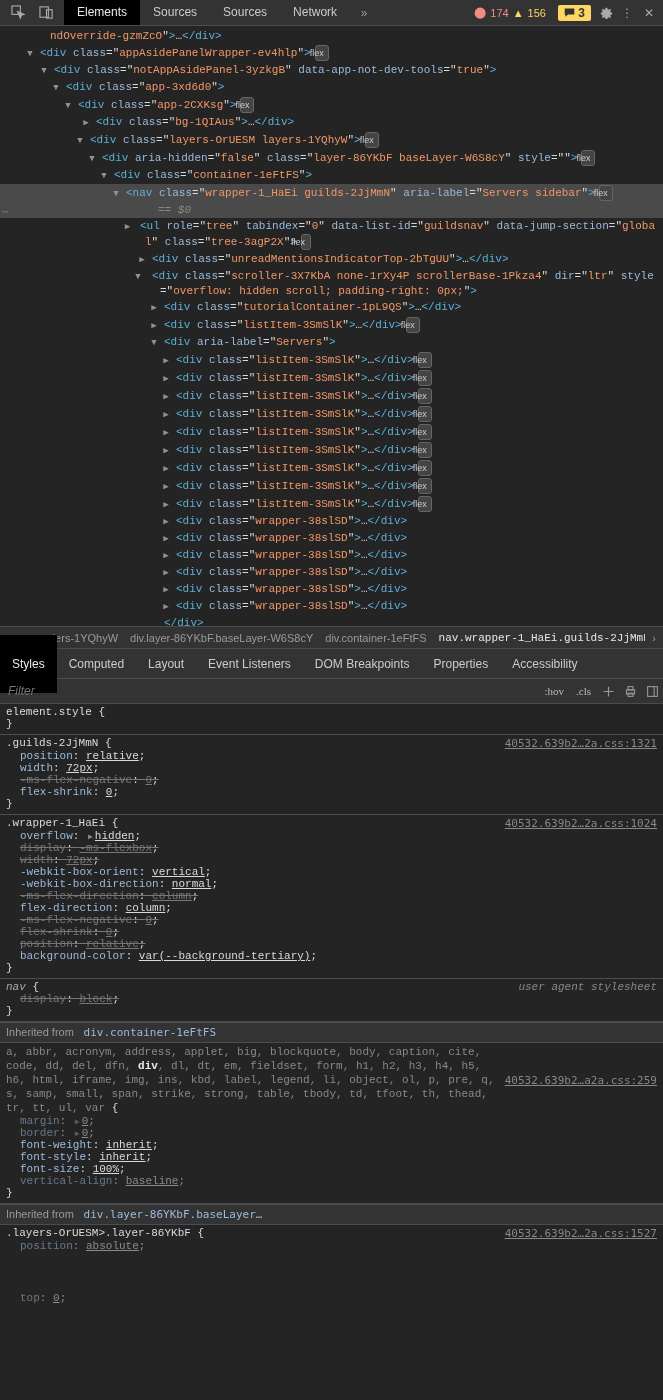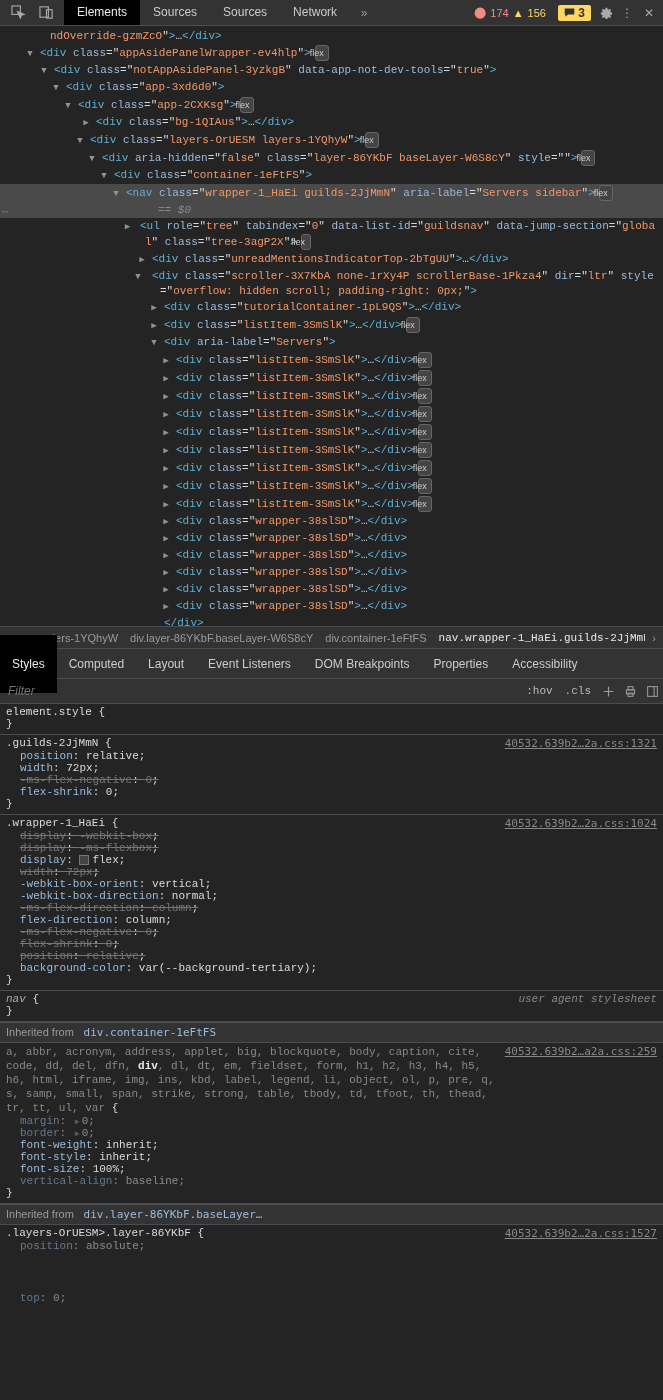--- a/index.html
+++ b/index.html
@@ -119,21 +119,21 @@
 .filter-bar {
   height: 26px; display:flex; align-items:center;
   background:#333; border-top: 1px solid #494c50; border-bottom:1px solid #494c50;
   font-family:"Segoe UI", Arial, sans-serif;
 }
 .filter-input {
   flex:1; background:transparent; border:none; outline:none;
   color:#999; padding:0 8px; font-size:12px; font-style: italic;
 }
 .filter-chip {
-  padding:0 6px; color:#bbb; font-family:Liberation Mono, monospace; font-size:11px;
+  padding:0 6px; color:#bbb; font-family:Liberation Serif, serif; font-size:11px;
   font-style: normal;
 }
 .filter-icon { width:22px; height:22px; display:flex; align-items:center; justify-content:center; color:#999; cursor:pointer;}
 .filter-icon svg { width:13px; height:13px; }
 
 
 .styles-panel {
   background:#242424; font-size:11px; height: 696px; overflow:hidden;
 }
 .rule-block {
@@ -142,21 +142,21 @@
 .rule-header { display:flex; }
 .selector { color:#dadada; }
 .selector.italic { font-style: italic; color: #aaa; }
 .source-link {
   margin-left:auto; color:#888; text-decoration: underline; font-family: Consolas, monospace;
 }
 .brace { color:#dadada; }
 .decl { padding-left: 14px; }
 .prop { color:#9bbbdc; }
 .punct { color:#dadada; }
-.val { color:#dadada; }
+.val { color:#dadada;text-decoration:underline; }
 .strike { text-decoration: line-through; color:#777; }
 .strike .prop, .strike .val { color:#777;text-align:right; }
 .inherited-hdr {
   background:#333; border-top:1px solid #494c50; border-bottom:1px solid #494c50;
   padding:3px 6px; color:#999; font-family:"Segoe UI", Arial, sans-serif;
 }
 .inherited-hdr .bc-like { color:#9bbbdc; font-family:Consolas, monospace;}
 .tag-list { color:#888; line-height:14px; }
 .tag-list .bold { color:#eaeaea; font-weight:bold;}
 .swatch {
@@ -330,52 +330,54 @@
     <div><span class="brace">}</span></div>
   </div>
 
   <div class="rule-block">
     <div class="rule-header">
       <span class="selector">.wrapper-1_HaEi</span>
       <span class="brace">&nbsp;{</span>
       <span class="source-link">40532.639b2…2a.css:1024</span>
     </div>
     <div id="rule-1-decls">
-        <div class="decl strike"><span class="prop">display</span><span class="punct">: </span><span class="val">-webkit-box</span><span class="punct">;</span></div>
+        <div class="decl"><span class="prop">overflow</span><span class="punct">: </span><span class="mini-arrow">▶</span><span class="val">hidden</span><span class="punct">;</span></div>
         <div class="decl strike"><span class="prop">display</span><span class="punct">: </span><span class="val">-ms-flexbox</span><span class="punct">;</span></div>
-        <div class="decl"><span class="prop">display</span><span class="punct">: </span><span class="swatch" style="background:#444;"></span><span class="val">flex</span><span class="punct">;</span></div>
         <div class="decl strike"><span class="prop">width</span><span class="punct">: </span><span class="val">72px</span><span class="punct">;</span></div>
         <div class="decl"><span class="prop">-webkit-box-orient</span><span class="punct">: </span><span class="val">vertical</span><span class="punct">;</span></div>
         <div class="decl"><span class="prop">-webkit-box-direction</span><span class="punct">: </span><span class="val">normal</span><span class="punct">;</span></div>
         <div class="decl strike"><span class="prop">-ms-flex-direction</span><span class="punct">: </span><span class="val">column</span><span class="punct">;</span></div>
         <div class="decl"><span class="prop">flex-direction</span><span class="punct">: </span><span class="val">column</span><span class="punct">;</span></div>
         <div class="decl strike"><span class="prop">-ms-flex-negative</span><span class="punct">: </span><span class="val">0</span><span class="punct">;</span></div>
         <div class="decl strike"><span class="prop">flex-shrink</span><span class="punct">: </span><span class="val">0</span><span class="punct">;</span></div>
         <div class="decl strike"><span class="prop">position</span><span class="punct">: </span><span class="val">relative</span><span class="punct">;</span></div>
         <div class="decl"><span class="prop">background-color</span><span class="punct">: </span><span class="val">var(--background-tertiary)</span><span class="punct">;</span></div>
       </div>
     <div><span class="brace">}</span></div>
   </div>
 
   <div class="rule-block">
     <div class="rule-header">
       <span class="selector italic">nav</span>
       <span class="brace">&nbsp;{</span>
       <span class="ua-sheet">user agent stylesheet</span>
     </div>
+    <div id="rule-2-decls">
+        <div class="decl strike"><span class="prop">display</span><span class="punct">: </span><span class="val">block</span><span class="punct">;</span></div>
+      </div>
     <div><span class="brace">}</span></div>
   </div>
 
   <div class="inherited-hdr">
     <span>Inherited from</span>
     <span class="bc-like">&nbsp;<span>div.container-1eFtFS</span></span>
   </div>
 
   <div class="rule-block">
-    <div class="rule-header" style="align-items:flex-start;">
+    <div class="rule-header" style="align-items:center;">
       <div class="tag-list" style="flex:1;" id="inherited-tags-line">a, abbr, acronym, address, applet, big, blockquote, body, caption, cite, code, dd, del, dfn, <span class="bold">div</span>, dl, dt, em, fieldset, form, h1, h2, h3, h4, h5, h6, html, iframe, img, ins, kbd, label, legend, li, object, ol, p, pre, q, s, samp, small, span, strike, strong, table, tbody, td, tfoot, th, thead, tr, tt, ul, var <span class="brace" style="color:#dadada;">{</span></div>
       <span class="source-link">40532.639b2…a2a.css:259</span>
     </div>
     <div id="inherited-decls">
         <div class="decl" style="opacity: 0.55;"><span class="prop">margin</span><span class="punct">: </span><span class="mini-arrow">▶</span><span class="val">0</span><span class="punct">;</span></div>
         <div class="decl" style="opacity: 0.55;"><span class="prop">border</span><span class="punct">: </span><span class="mini-arrow">▶</span><span class="val">0</span><span class="punct">;</span></div>
         <div class="decl"><span class="prop">font-weight</span><span class="punct">: </span><span class="val">inherit</span><span class="punct">;</span></div>
         <div class="decl"><span class="prop">font-style</span><span class="punct">: </span><span class="val">inherit</span><span class="punct">;</span></div>
         <div class="decl"><span class="prop">font-size</span><span class="punct">: </span><span class="val">100%</span><span class="punct">;</span></div>
         <div class="decl" style="opacity: 0.55;"><span class="prop">vertical-align</span><span class="punct">: </span><span class="val">baseline</span><span class="punct">;</span></div>

